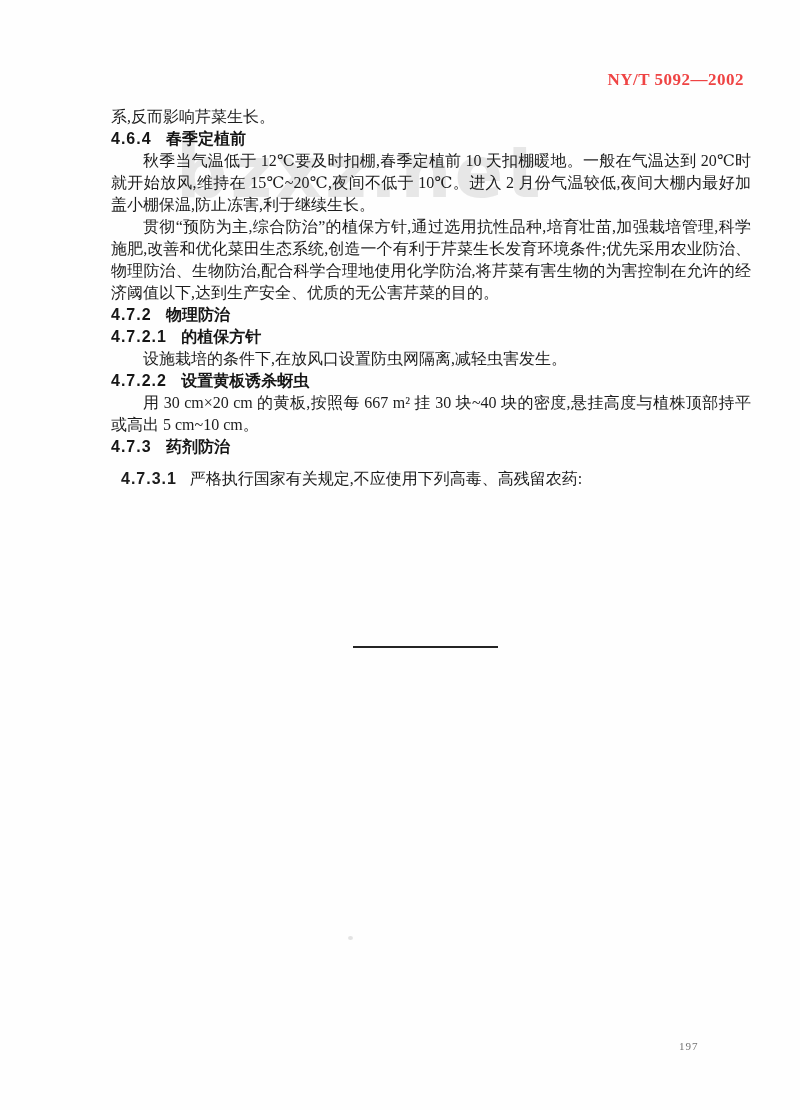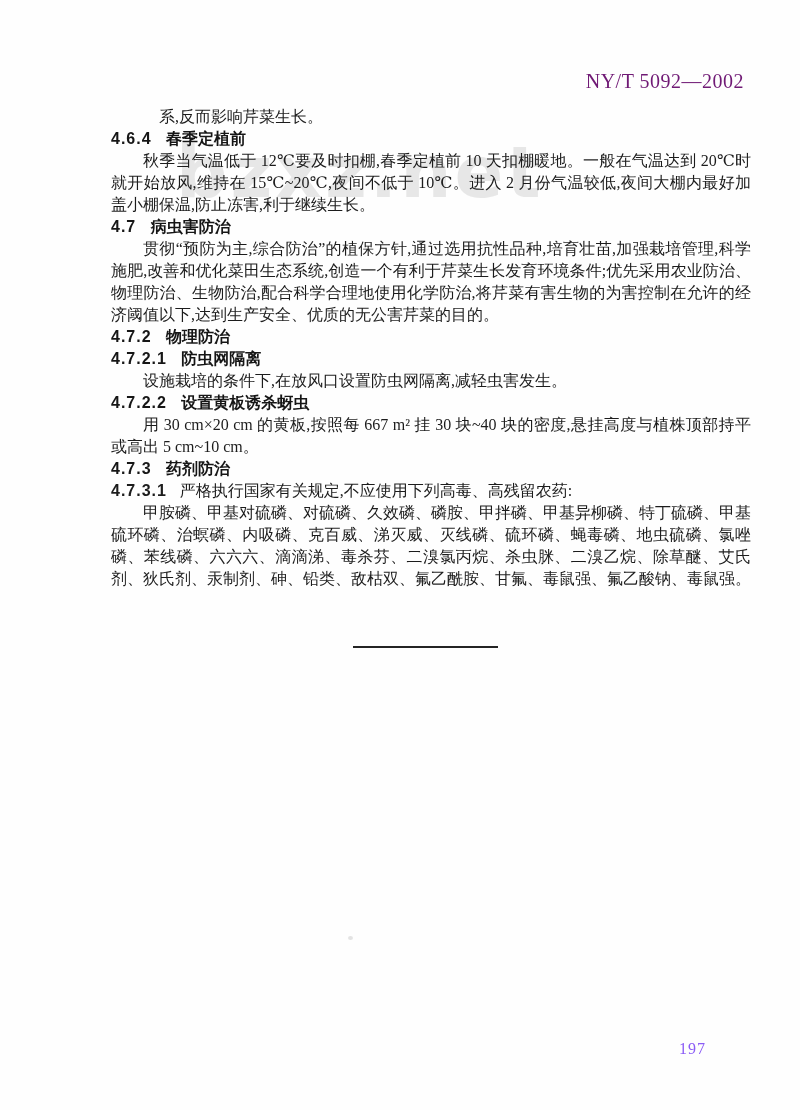--- a/index.html
+++ b/index.html
@@ -25,45 +25,45 @@
     letter-spacing:3px;
     color:#d9d9d9;
     opacity:.6;
     z-index:0;
     user-select:none;
     white-space:nowrap;
   }
   .header-code{
     position:absolute;
     top:70px;right:56px;
-    font-size:20px;
-    font-weight:normal;
+    font-size:17px;
+    font-weight:bold;
     letter-spacing:.5px;
-    color:#701a75;
+    color:#ef4444;
     z-index:2;
   }
   .content{
     position:absolute;
     left:111px;top:106px;
     width:640px;
     font-size:16px;
     line-height:22px;
     text-align:justify;
     z-index:1;
   }
   .para{margin:0;text-indent:2em;}
-  .para.no-indent{text-indent:0;margin-left:48px;}
+  .para.no-indent{text-indent:0;}
   .heading{
     margin:0;
     font-family:"Liberation Sans","DejaVu Sans",sans-serif;
     font-weight:bold;
     color:#161616;
   }
   .heading .num{margin-right:.9em;letter-spacing:1px;}
-  .clause{margin:0;}
+  .clause{margin:10px;}
   .clause .num{
     font-family:"Liberation Sans","DejaVu Sans",sans-serif;
     font-weight:bold;
     margin-right:.8em;
     letter-spacing:1px;
   }
   .divider{
     position:absolute;
     left:353px;top:646px;
     width:145px;height:0;
@@ -73,22 +73,22 @@
   .speck{
     position:absolute;
     left:348px;top:936px;
     width:5px;height:4px;
     border-radius:50%;
     background:#e3e3e3;
   }
   .page-number{
     position:absolute;
     left:679px;top:1040px;
-    font-size:16px;
-    color:#8b5cf6;
+    font-size:11px;
+    color:#737373;
     letter-spacing:1px;
   }
 </style>
 </head>
 <body>
 
 <div class="page">
 
   <div class="watermark">bzxz.net</div>
 
@@ -97,52 +97,48 @@
   <div class="content">
 
     <p class="para no-indent">系,反而影响芹菜生长。</p>
 
     <div class="heading">
       <span class="num">4.6.4</span><span>春季定植前</span>
     </div>
 
     <p class="para">秋季当气温低于 12℃要及时扣棚,春季定植前 10 天扣棚暖地。一般在气温达到 20℃时就开始放风,维持在 15℃~20℃,夜间不低于 10℃。进入 2 月份气温较低,夜间大棚内最好加盖小棚保温,防止冻害,利于继续生长。</p>
 
-    <div class="heading">
-      <span class="num">4.7</span><span>病虫害防治</span>
-    </div>
 
 
     <p class="para">贯彻“预防为主,综合防治”的植保方针,通过选用抗性品种,培育壮苗,加强栽培管理,科学施肥,改善和优化菜田生态系统,创造一个有利于芹菜生长发育环境条件;优先采用农业防治、物理防治、生物防治,配合科学合理地使用化学防治,将芹菜有害生物的为害控制在允许的经济阈值以下,达到生产安全、优质的无公害芹菜的目的。</p>
 
     <div class="heading">
       <span class="num">4.7.2</span><span>物理防治</span>
     </div>
 
     <div class="heading">
-      <span class="num">4.7.2.1</span><span>防虫网隔离</span>
+      <span class="num">4.7.2.1</span><span>的植保方针</span>
     </div>
 
     <p class="para">设施栽培的条件下,在放风口设置防虫网隔离,减轻虫害发生。</p>
 
     <div class="heading">
       <span class="num">4.7.2.2</span><span>设置黄板诱杀蚜虫</span>
     </div>
 
     <p class="para">用 30 cm×20 cm 的黄板,按照每 667 m² 挂 30 块~40 块的密度,悬挂高度与植株顶部持平或高出 5 cm~10 cm。</p>
 
     <div class="heading">
       <span class="num">4.7.3</span><span>药剂防治</span>
     </div>
 
     <div class="clause">
       <span class="num">4.7.3.1</span><span>严格执行国家有关规定,不应使用下列高毒、高残留农药:</span>
     </div>
 
-    <p class="para">甲胺磷、甲基对硫磷、对硫磷、久效磷、磷胺、甲拌磷、甲基异柳磷、特丁硫磷、甲基硫环磷、治螟磷、内吸磷、克百威、涕灭威、灭线磷、硫环磷、蝇毒磷、地虫硫磷、氯唑磷、苯线磷、六六六、滴滴涕、毒杀芬、二溴氯丙烷、杀虫脒、二溴乙烷、除草醚、艾氏剂、狄氏剂、汞制剂、砷、铅类、敌枯双、氟乙酰胺、甘氟、毒鼠强、氟乙酸钠、毒鼠强。</p>
 
 
   </div>
 
   <div class="divider"></div>
 
   <div class="speck"></div>
 
   <div class="page-number">197</div>
 

